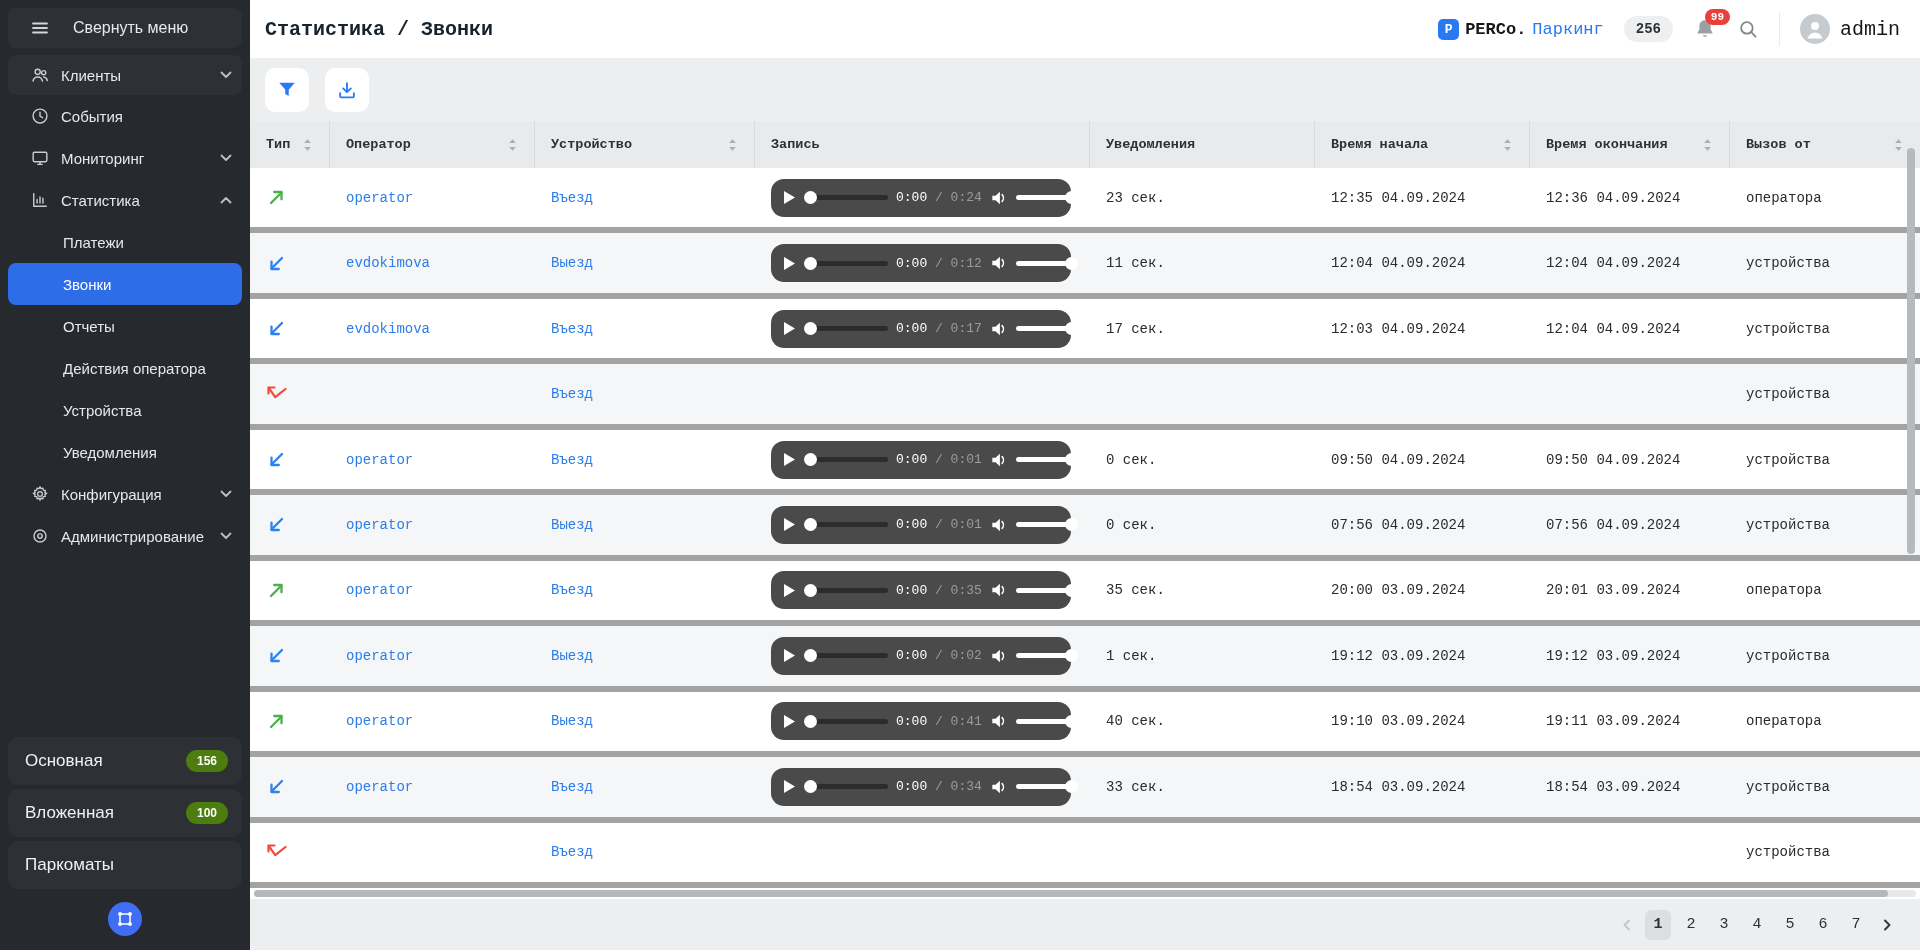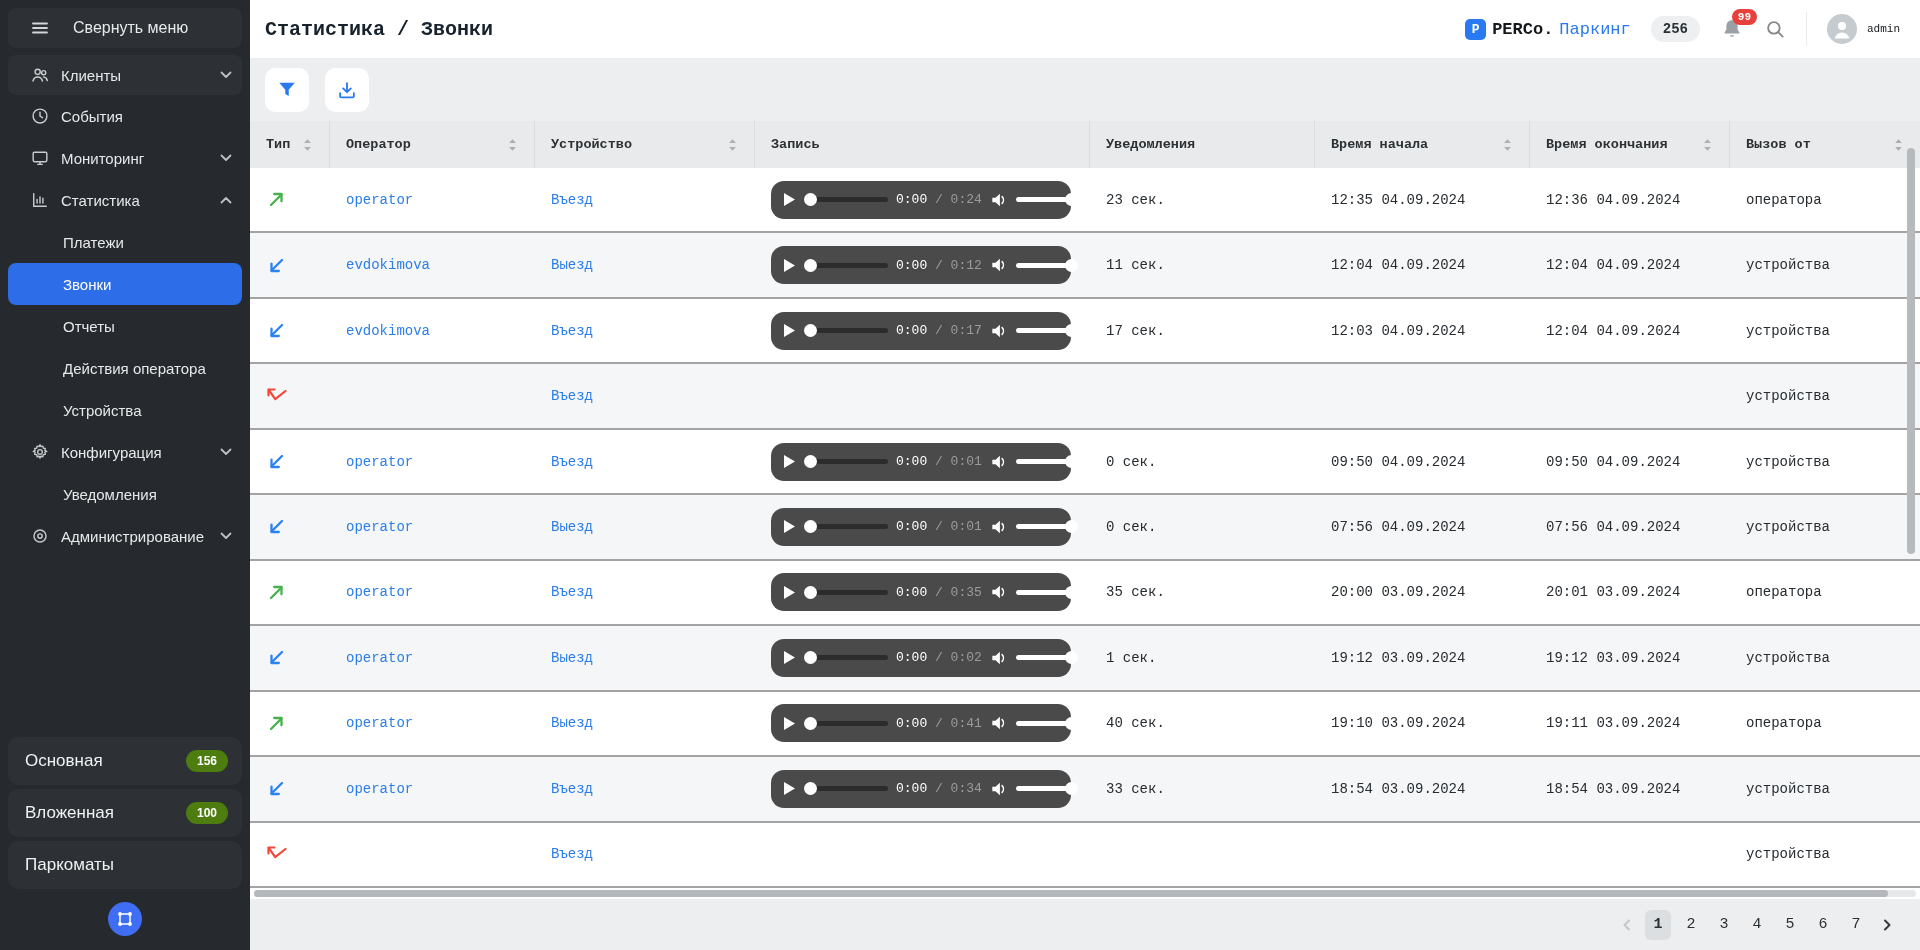--- a/index.html
+++ b/index.html
@@ -57,39 +57,39 @@
   .logo-blue  { font-size:17px; color:#2979f2; }
   .counter-pill { background:#edeff0; border-radius:13px; padding:5px 12px; font-size:14px; font-weight:bold; color:#2b3135; cursor:pointer; }
   .bell-wrap { position:relative; display:flex; cursor:pointer; }
   .bell-badge {
     position:absolute; top:-8px; right:-13px; background:#e8413c; color:#fff;
     font-size:11px; font-weight:bold; border-radius:9px; padding:2px 6px;
   }
   .search-btn { display:flex; cursor:pointer; }
   .hdr-divider { width:1px; height:34px; background:#e8eaeb; }
   .user { display:flex; align-items:center; gap:10px; cursor:pointer; }
-  .user-name { font-size:11px; color:#15181b; }
+  .user-name { font-size:20px; color:#15181b; }
 
   .toolbar { height:63px; background:#eceeef; display:flex; align-items:center; gap:16px; padding:0 15px; flex-shrink:0; }
   .tool-btn {
     width:44px; height:44px; background:#fff; border:none; border-radius:10px;
     display:flex; align-items:center; justify-content:center; cursor:pointer;
   }
 
   
   .thead { height:47px; background:#e9eaeb; display:flex; flex-shrink:0; }
   .th {
     display:flex; align-items:center; padding:0 16px; border-right:1px solid #d9dbdc;
     font-size:13.5px; font-weight:bold; color:#2b3135;
   }
   .th:last-child { border-right:none; }
   .sort { margin-left:auto; display:flex; padding-left:8px; cursor:pointer; }
 
   .tbody { height:720px; display:flex; flex-direction:column; flex-shrink:0; }
-  .tr { flex:1; display:flex; align-items:center; border-bottom:2px solid #a3a3a3; background:#fff; }
+  .tr { flex:1; display:flex; align-items:center; border-bottom:6px solid #a3a3a3; background:#fff; }
   .tr.alt { background:#f5f6f7; }
   .td { padding:0 16px; font-size:14px; color:#272c30; display:flex; align-items:center; }
   .c0{width:80px;} .c1{width:205px;} .c2{width:220px;} .c3{width:335px;}
   .c4{width:225px;} .c5{width:215px;} .c6{width:200px;} .c7{width:190px;}
   a.cell-link { color:#2b7de9; text-decoration:none; cursor:pointer; }
 
   
   .player {
     width:300px; height:38px; background:#4a4a4a; border-radius:13px;
     display:flex; align-items:center; gap:8px; padding:0 12px; color:#fff; font-size:13px;
@@ -196,36 +196,36 @@
         </div>
         <div class="m-item sub">
           <span class="m-label">Отчеты</span>
         </div>
         <div class="m-item sub">
           <span class="m-label">Действия оператора</span>
         </div>
         <div class="m-item sub">
           <span class="m-label">Устройства</span>
         </div>
+        <div class="m-item sub">
+          <span class="m-label">Уведомления</span>
+        </div>
         <div class="m-item">
           <span class="m-icon">
             <svg width="20" height="20" viewBox="0 0 24 24" fill="none" stroke="#c9ccce" stroke-width="1.6" stroke-linejoin="round">
               <circle cx="12" cy="12" r="2.8"></circle>
               <path d="M12 3.2l1 2.3 2.5-.6.4 2.5 2.5.4-.6 2.5 2.3 1-2.3 1 .6 2.5-2.5.4-.4 2.5-2.5-.6-1 2.3-1-2.3-2.5.6-.4-2.5-2.5-.4.6-2.5-2.3-1 2.3-1-.6-2.5 2.5-.4.4-2.5 2.5.6z"></path>
             </svg>
           </span>
           <span class="m-label">Конфигурация</span>
           <span class="m-chev">
             <svg width="12" height="8" viewBox="0 0 12 8" fill="none" stroke="#bcc0c3" stroke-width="1.8" stroke-linecap="round" stroke-linejoin="round">
               <path d="M1.5 1.5L6 6l4.5-4.5"></path>
             </svg>
           </span>
-        </div>
-        <div class="m-item sub">
-          <span class="m-label">Уведомления</span>
         </div>
         <div class="m-item">
           <span class="m-icon">
             <svg width="20" height="20" viewBox="0 0 24 24" fill="none" stroke="#c9ccce" stroke-width="1.7">
               <circle cx="12" cy="12" r="7.2"></circle>
               <circle cx="12" cy="12" r="2.6"></circle>
             </svg>
           </span>
           <span class="m-label">Администрирование</span>
           <span class="m-chev">

